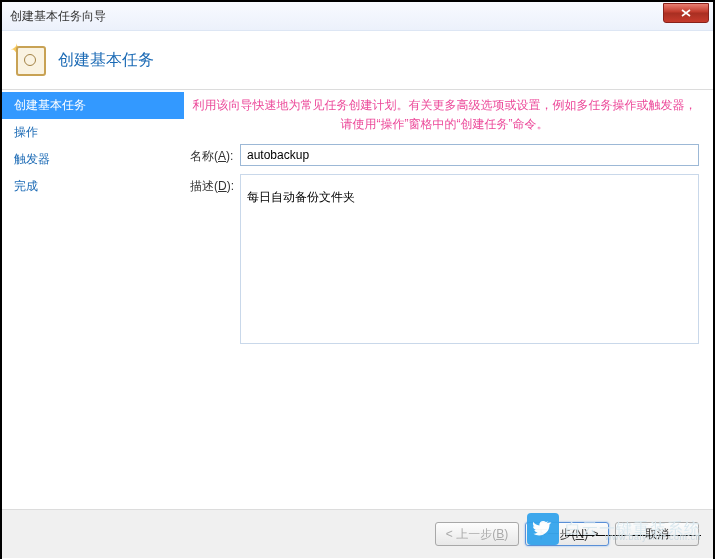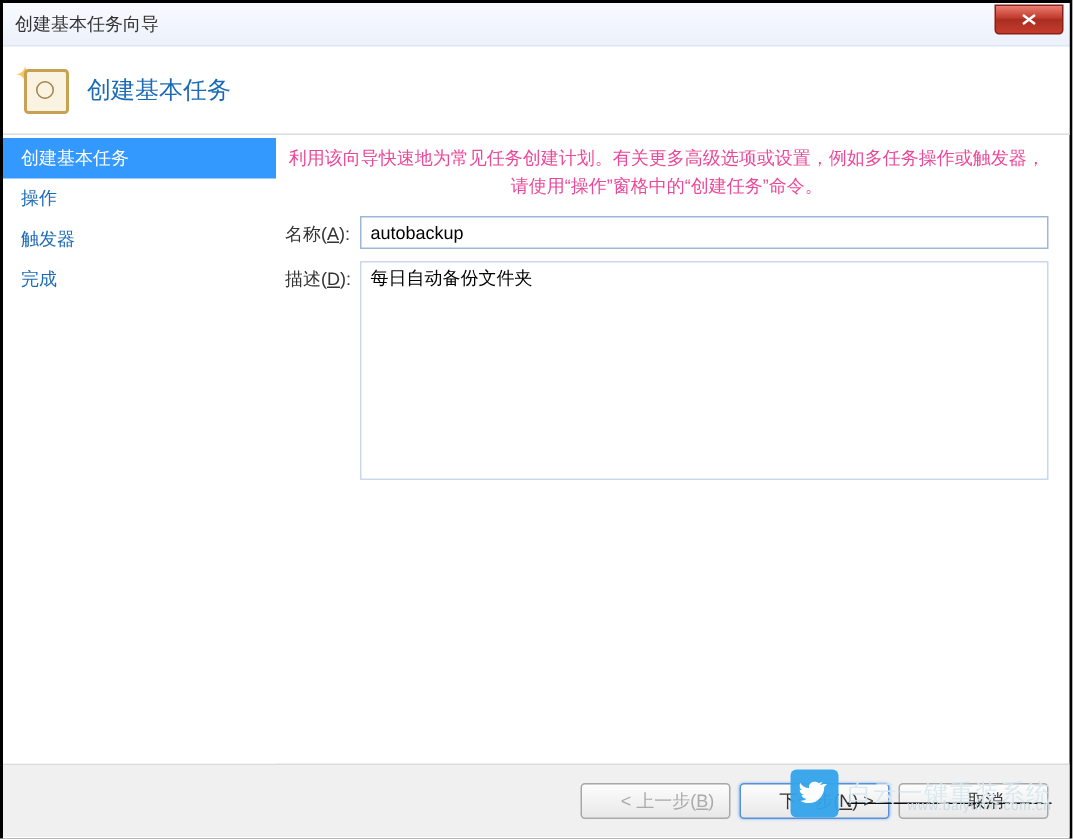--- a/index.html
+++ b/index.html
@@ -139,21 +139,21 @@
       flex: 1;
       border: 1px solid #9cb8d6;
       padding: 3px 6px;
       font-family: inherit;
       font-size: 12px;
       height: 14px;
     }
     .text-area {
       flex: 1;
       border: 1px solid #c9d8ea;
-      padding: 2px 6px;
+      padding: 14px 6px;
       font-family: inherit;
       font-size: 12px;
       height: 140px;
       resize: none;
     }
     .footer-panel {
       height: 48px;
       background: #f0f0f0;
       display: flex;
       align-items: center;
@@ -167,21 +167,20 @@
       background: linear-gradient(to bottom, #fdfdfd, #e8e8e8);
       border-radius: 3px;
       font-family: inherit;
       font-size: 12px;
       margin-left: 6px;
       color: #333;
       display: inline-flex;
       align-items: center;
       justify-content: center;
       cursor: default;
-      padding-left: 16px;
     }
     .footer-btn.disabled {
       color: #aaaaaa;
     }
     .footer-btn.primary {
       border: 1px solid #5a8fd6;
       box-shadow: 0 0 2px #7bb0ee;
     }
     .watermark {
       position: absolute;

